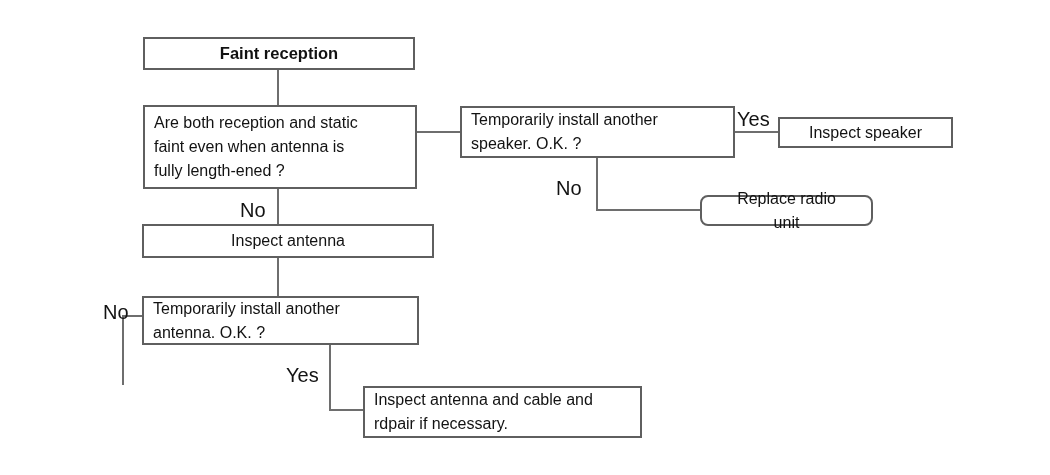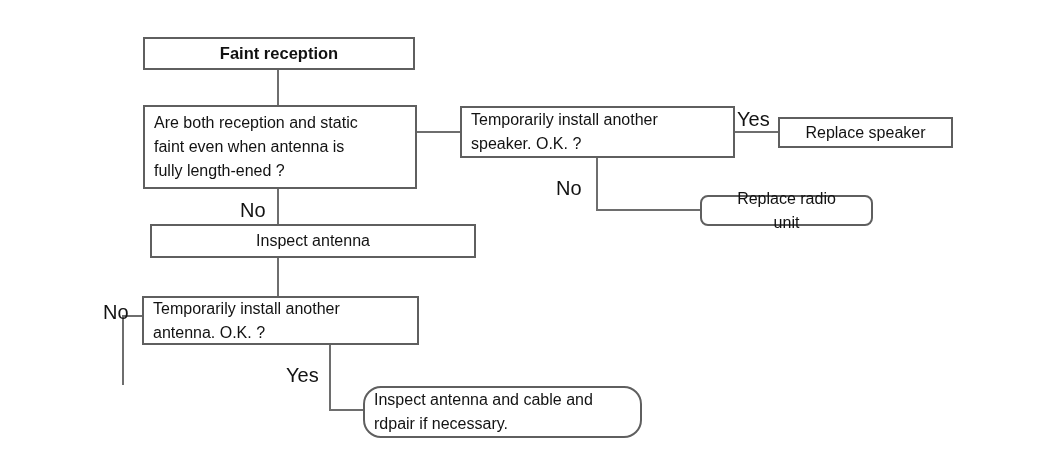--- a/index.html
+++ b/index.html
@@ -39,24 +39,24 @@
     font-size:20px;
     text-align:left;
     color:var(--text);
   }
   
   .n1{left:143px;top:37px;width:272px;height:33px;}
   .n2{left:143px;top:105px;width:274px;height:84px;}
   .n3{left:460px;top:106px;width:275px;height:52px;}
   .n4{left:778px;top:117px;width:175px;height:31px;}
   .n5{left:700px;top:195px;width:173px;height:31px;border-radius:8px;}
-  .n6{left:142px;top:224px;width:326px;height:34px;margin-left:8px;}
+  .n6{left:142px;top:224px;width:292px;height:34px;}
   .n7{left:142px;top:296px;width:277px;height:49px;}
   .n8{left:57px;top:385px;width:133px;height:33px;}
-  .n9{left:363px;top:386px;width:279px;height:52px;border-radius:18px;}
+  .n9{left:363px;top:386px;width:279px;height:52px;}
   
   .l1{left:277px;top:70px;width:2px;height:35px;}
   .l2{left:417px;top:131px;width:43px;height:2px;}
   .l3{left:735px;top:131px;width:43px;height:2px;}
   .l4{left:596px;top:158px;width:2px;height:53px;}
   .l5{left:596px;top:209px;width:104px;height:2px;}
   .l6{left:277px;top:189px;width:2px;height:35px;}
   .l7{left:277px;top:258px;width:2px;height:38px;}
   .l8{left:123px;top:315px;width:19px;height:2px;}
   .l9{left:122px;top:315px;width:2px;height:70px;}
@@ -88,21 +88,21 @@
 
   <div class="node center bold n1">Faint reception</div>
 
   <div class="node left n2">Are both reception and static
 faint even when antenna is
 fully length-ened ?</div>
 
   <div class="node left n3">Temporarily install another
 speaker. O.K. ?</div>
 
-  <div class="node center n4">Replace speaker</div>
+  <div class="node center n4">Inspect speaker</div>
 
   <div class="node center n5">Replace radio unit</div>
 
   <div class="node center n6">Inspect antenna</div>
 
   <div class="node left n7">Temporarily install another
 antenna. O.K. ?</div>
 
 
   <div class="node left n9">Inspect antenna and cable and

